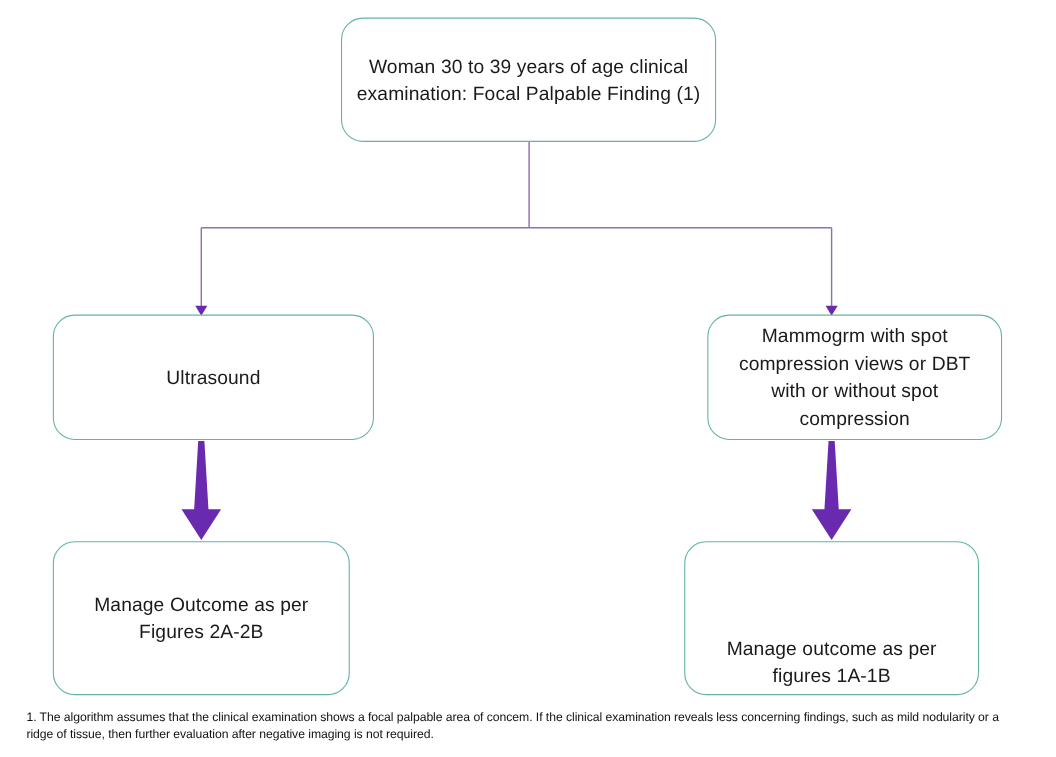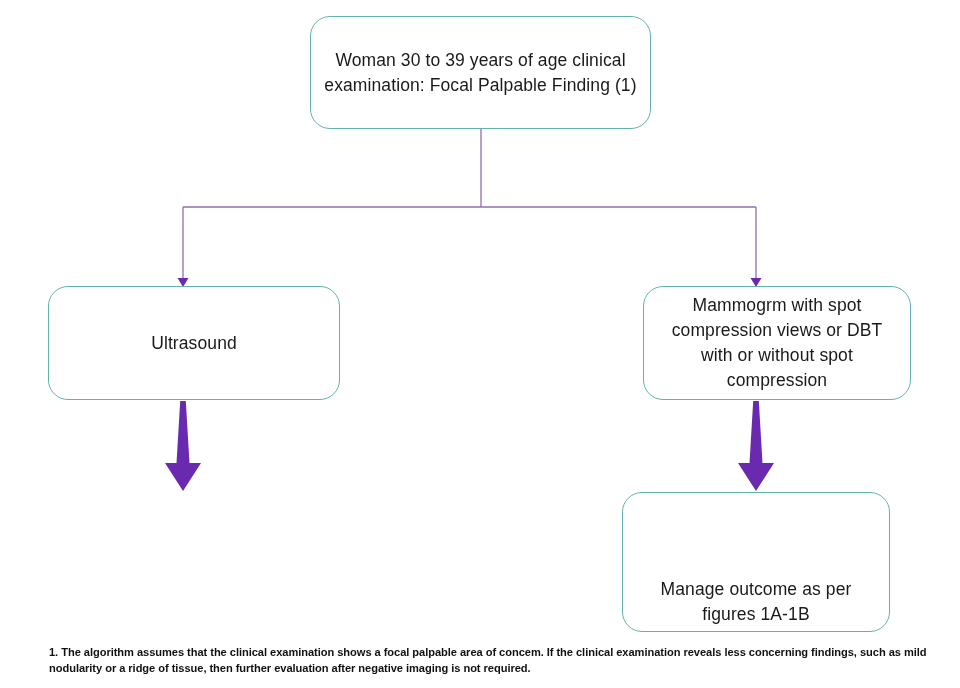--- a/index.html
+++ b/index.html
@@ -74,25 +74,25 @@
   }
   #node-outcome-right {
     left: 622px;
     top: 492px;
     width: 268px;
     height: 140px;
     align-items: flex-end;
   }
   #footnote {
     position: absolute;
-    left: 49px;
+    left: 24px;
     top: 645px;
     width: 890px;
     font-size: 11.1px;
-    font-weight: bold;
+    font-weight: normal;
     line-height: 1.42;
     color: #111111;
     letter-spacing: -0.05px;
   }
 </style>
 </head>
 <body>
 
 <div id="canvas">
 
@@ -123,20 +123,23 @@
   </div>
 
   <div class="node" id="node-ultrasound">
     <span class="node-text">Ultrasound</span>
   </div>
 
   <div class="node" id="node-mammogram">
     <span class="node-text">Mammogrm with spot compression views or DBT with or without spot compression</span>
   </div>
 
+  <div class="node" id="node-outcome-left">
+    <span class="node-text">Manage Outcome as per Figures 2A-2B</span>
+  </div>
 
   <div class="node" id="node-outcome-right">
     <span class="node-text">Manage outcome as per figures 1A-1B</span>
   </div>
 
   <div id="footnote">1. The algorithm assumes that the clinical examination shows a focal palpable area of concem. If the clinical examination reveals less concerning findings, such as mild nodularity or a ridge of tissue, then further evaluation after negative imaging is not required.</div>
 
 </div>
 
 </body></html>

